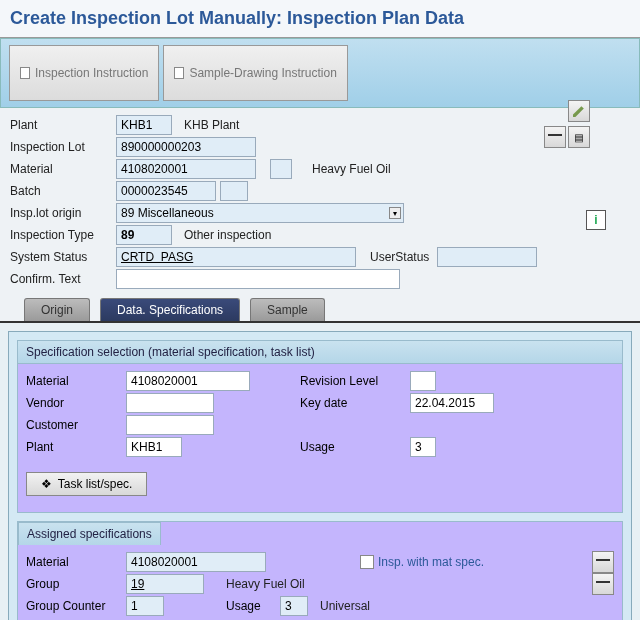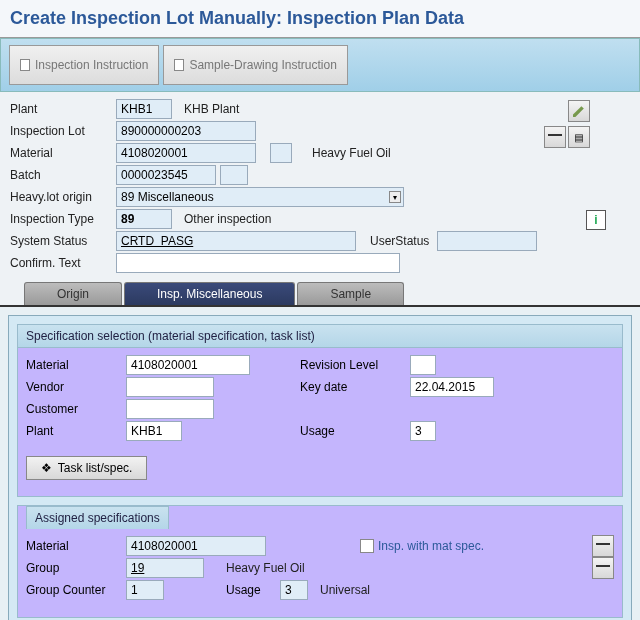--- a/index.html
+++ b/index.html
@@ -1,43 +1,43 @@
 <!DOCTYPE html>
 <html><head>
 <meta charset="utf-8">
 <style>
 * { box-sizing: border-box; margin: 0; padding: 0; }
 body { font-family: Arial, sans-serif; font-size: 12px; background: #e8f0f4; width: 640px; }
 .title { font-size: 18px; font-weight: bold; color: #2c5999; padding: 8px 10px; border-bottom: 1px solid #999; background: #f4f7fa; }
 .toolbar { background: linear-gradient(#c0dff0, #a0cfe8); border: 1px solid #8bb; padding: 6px 8px; display: flex; gap: 4px; }
-.tbtn { background: linear-gradient(#f0f0f0,#dcdcdc); border: 1px solid #999; padding: 12px 10px; color: #777; font-size: 12px; display: flex; align-items: center; gap: 5px; cursor: pointer; }
+.tbtn { background: linear-gradient(#f0f0f0,#dcdcdc); border: 1px solid #999; padding: 20px 10px; color: #777; font-size: 12px; display: flex; align-items: center; gap: 5px; cursor: pointer; }
 .tbtn .doc { width:10px; height:12px; background:#fff; border:1px solid #888; display:inline-block; }
 .formarea { padding: 6px 10px 0 10px; background: #eef2f5; }
 .row { display: flex; align-items: center; height: 22px; }
 .lab { width: 106px; color: #222; }
 .inp { background: #e0edf7; border: 1px solid #9ab; padding: 2px 4px; height: 20px; font-size: 12px; }
 .inp.white { background: #fff; }
 .plain { margin-left: 12px; color: #222; }
 .side-btns { position: absolute; right: 50px; top: 100px; display: flex; flex-direction: column; gap: 4px; align-items:flex-end; }
 .sbtn { width: 22px; height: 22px; background: linear-gradient(#f4f4f4,#d8d8d8); border: 1px solid #888; display:flex; align-items:center; justify-content:center; cursor:pointer; }
 .sbtn-row { display:flex; gap:2px; }
 .pencil { width:12px; height:12px; background: linear-gradient(135deg,#8a5,#684); clip-path: polygon(0 80%,70% 10%,90% 30%,20% 100%,0 100%); }
 .glasses-ic { width:14px; height:6px; border-top:2px solid #333; position:relative; }
 .status-ic { position:absolute; right:34px; top:210px; width:20px; height:20px; border:1px solid #555; background:#fff; display:flex; align-items:center; justify-content:center; color:#2a5; font-weight:bold; cursor:pointer; }
 .dd { position: relative; }
 .dd .arrow { position:absolute; right:3px; top:4px; width:12px; height:12px; border:1px solid #888; background:#eee; display:flex; align-items:center; justify-content:center; font-size:8px; cursor:pointer; }
 .tabs { display:flex; margin: 8px 0 0 14px; }
-.tab { padding: 4px 32px; background: linear-gradient(#bcbcbc,#9a9a9a); border: 1px solid #777; border-bottom:none; color:#fff; cursor:pointer; margin-right:2px; border-radius: 3px 3px 0 0; }
+.tab { padding: 4px 16px; background: linear-gradient(#bcbcbc,#9a9a9a); border: 1px solid #777; border-bottom:none; color:#fff; cursor:pointer; margin-right:10px; border-radius: 3px 3px 0 0; }
 .tab.active { background: linear-gradient(#3a4a7a,#2c3a60); color:#fff; }
 .tab.inactive { color:#333; }
 .hr { border-top: 2px solid #333; }
 .panel { background: #d4e9f4; border: 1px solid #8ab; margin: 8px; }
 .grpbox { border: 1px solid #9bc; margin: 8px; padding-bottom: 10px; background: #c4b5fd; }
 .grphd { background: linear-gradient(#c9e2ef,#b4d6e8); border-bottom: 1px solid #9bc; padding: 4px 8px; color: #224; display:inline-block; width:100%; }
-.grphd.sh { width:auto; border:1px solid #9bc; border-bottom:none; margin-left:8px; }
+.grphd.sh { width:auto; border:1px solid #9bc; border-bottom:none; margin-left:0; }
 .grpbody { padding: 6px 8px; }
 .gcol1 { width: 100px; }
 .gcol3 { width: 110px; }
 .tlbtn { margin-top: 14px; background: linear-gradient(#f2f2f2,#d8d8d8); border:1px solid #888; padding: 4px 14px; display:inline-flex; align-items:center; gap:6px; cursor:pointer; }
 .chk { width:14px; height:14px; border:1px solid #888; background:#fff; display:inline-block; vertical-align:middle; }
 .link { color:#2c5999; margin-left:4px; }
 .asbtn { width: 22px; height: 22px; background: linear-gradient(#f4f4f4,#d8d8d8); border: 1px solid #888; display:inline-flex; align-items:center; justify-content:center; cursor:pointer; }
 .wrap { position: relative; }
 </style>
 </head>
@@ -72,21 +72,21 @@
     <input class="inp" style="width: 140px;" value="4108020001">
     <input class="inp" style="width: 22px; margin-left: 14px;">
     <span class="plain" style="margin-left:20px">Heavy Fuel Oil</span>
   </div>
   <div class="row">
     <div class="lab">Batch</div>
     <input class="inp" style="width: 100px;" value="0000023545">
     <input class="inp" style="width: 28px; margin-left: 4px;">
   </div>
   <div class="row">
-    <div class="lab">Heavy.lot origin</div>
+    <div class="lab">Insp.lot origin</div>
     <div class="dd" style="width:288px">
       <input class="inp" style="width: 288px;" value="89 Miscellaneous">
       <span class="arrow">▾</span>
     </div>
   </div>
   <div class="row">
     <div class="lab">Inspection Type</div>
     <input class="inp" style="width: 56px; font-weight: bold;" value="89">
     <span class="plain">Other inspection</span>
   </div>
@@ -113,21 +113,21 @@
             <span style="font-size:10px">▤</span>
           </div>
     </div>
   </div>
   <div class="status-ic">
         <span>i</span>
       </div>
 
   <div class="tabs">
     <div class="tab inactive">Origin</div>
-    <div class="tab active">Insp. Miscellaneous</div>
+    <div class="tab active">Data. Specifications</div>
     <div class="tab inactive">Sample</div>
   </div>
 </div>
 <div class="hr"></div>
 
 <div class="panel">
 
   <div class="grpbox">
     <div class="grphd">Specification selection (material specification, task list)</div>
     <div class="grpbody">

